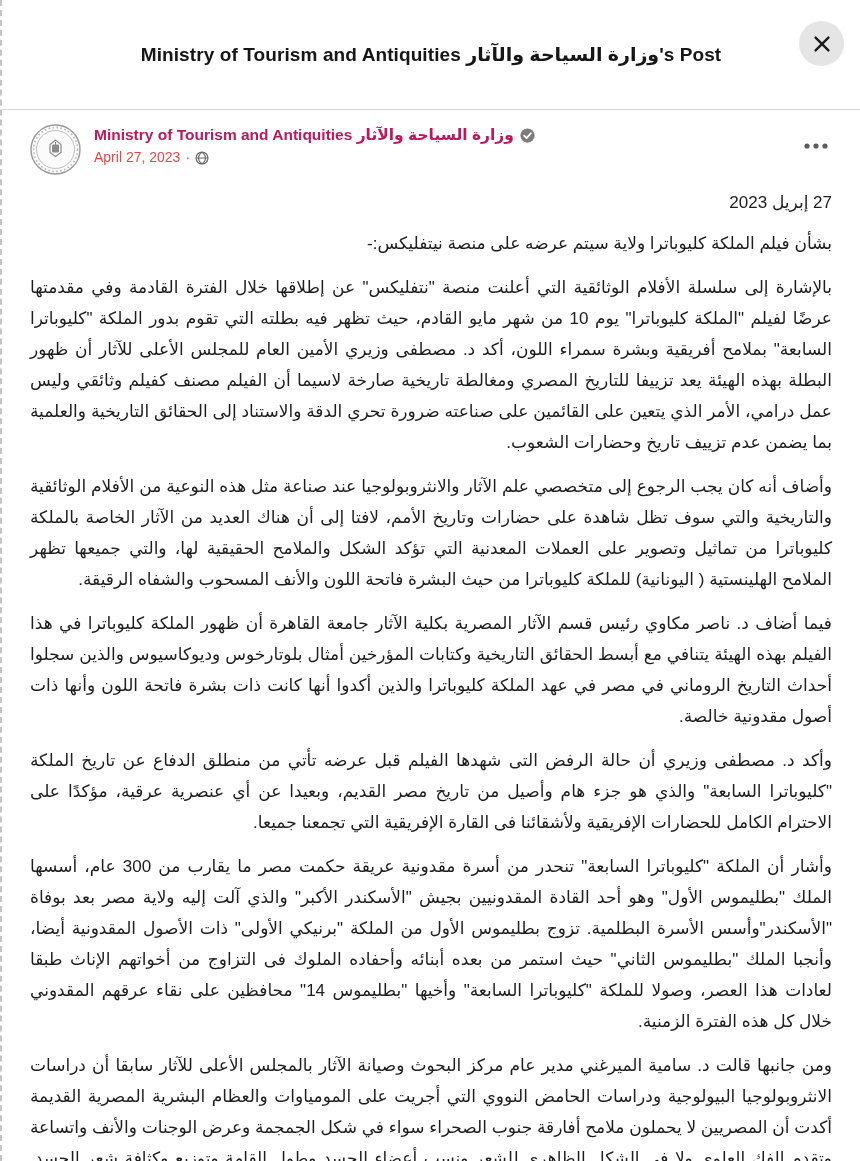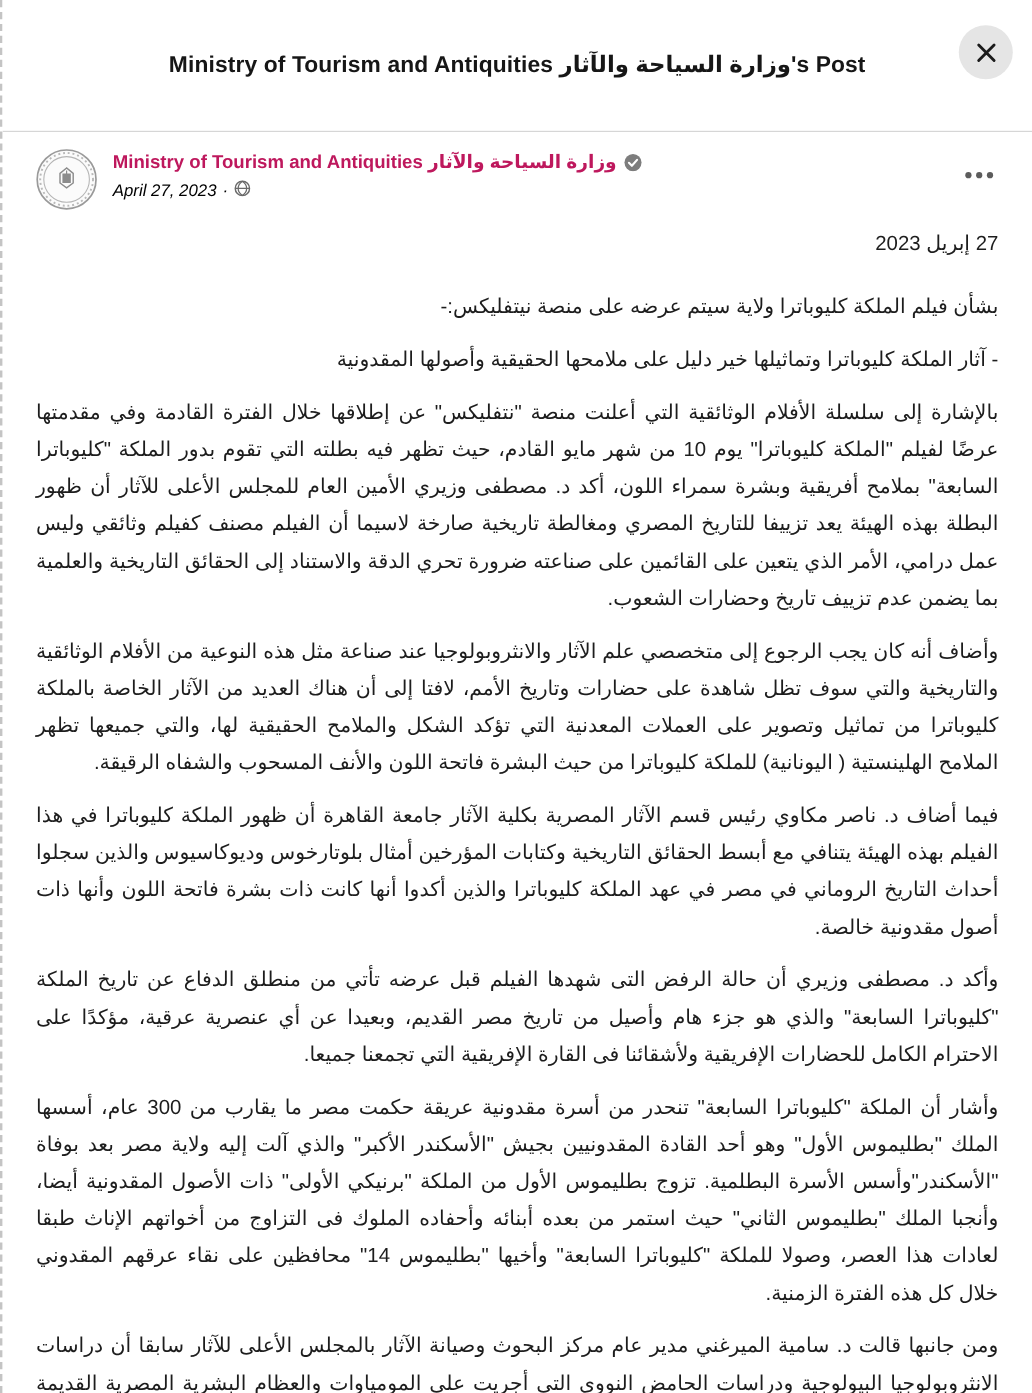--- a/index.html
+++ b/index.html
@@ -72,26 +72,25 @@
   .author-name {
     font-size: 15.5px;
     font-weight: 700;
     color: #be185d;
     cursor: pointer;
   }
   .verified { display: inline-flex; align-items: center; }
   .date-line {
     margin-top: 5px;
     display: flex;
-    align-items: flex-start;
+    align-items: flex-end;
     gap: 5px;
     font-size: 14px;
-    color: #000000;
+    color: #ef4444;
     cursor: pointer;
-    font-style: italic;
   }
   .more-btn {
     position: absolute;
     right: 26px;
     top: 18px;
     width: 36px;
     height: 36px;
     display: flex;
     align-items: center;
     justify-content: center;
@@ -102,21 +101,21 @@
   
   .post-body {
     direction: rtl;
     padding: 8px 28px 0 28px;
     font-size: 17px;
     line-height: 31px;
     color: #1d1d1d;
     text-align: justify;
   }
   .post-body p { margin: 0 0 13px 0; }
-  .post-body p:first-child { margin-bottom: 22px; }
+  .post-body p:first-child { margin-bottom: 10px; }
 </style>
 </head>
 <body>
 
 <div class="page">
 
   <header class="modal-header">
     <div class="modal-title">Ministry of Tourism and Antiquities وزارة السياحة والآثار's Post</div>
     <button class="close-btn">
       <span style="display:flex;">
@@ -167,21 +166,20 @@
           <circle cx="13" cy="4" r="2.6" fill="#5c5c5c"></circle>
           <circle cx="22" cy="4" r="2.6" fill="#5c5c5c"></circle>
         </svg>
       </span>
     </div>
   </div>
 
   <div class="post-body">
       <p>27 إبريل 2023</p>
       <p>بشأن فيلم الملكة كليوباترا ولاية سيتم عرضه على منصة نيتفليكس:-</p>
-      <p>- آثار الملكة كليوباترا وتماثيلها خير دليل على ملامحها الحقيقية وأصولها المقدونية</p>
       <p>بالإشارة إلى سلسلة الأفلام الوثائقية التي أعلنت منصة "نتفليكس" عن إطلاقها خلال الفترة القادمة وفي مقدمتها عرضًا لفيلم "الملكة كليوباترا" يوم 10 من شهر مايو القادم، حيث تظهر فيه بطلته التي تقوم بدور الملكة "كليوباترا السابعة" بملامح أفريقية وبشرة سمراء اللون، أكد د. مصطفى وزيري الأمين العام للمجلس الأعلى للآثار أن ظهور البطلة بهذه الهيئة يعد تزييفا للتاريخ المصري ومغالطة تاريخية صارخة لاسيما أن الفيلم مصنف كفيلم وثائقي وليس عمل درامي، الأمر الذي يتعين على القائمين على صناعته ضرورة تحري الدقة والاستناد إلى الحقائق التاريخية والعلمية بما يضمن عدم تزييف تاريخ وحضارات الشعوب.</p>
       <p>وأضاف أنه كان يجب الرجوع إلى متخصصي علم الآثار والانثروبولوجيا عند صناعة مثل هذه النوعية من الأفلام الوثائقية والتاريخية والتي سوف تظل شاهدة على حضارات وتاريخ الأمم، لافتا إلى أن هناك العديد من الآثار الخاصة بالملكة كليوباترا من تماثيل وتصوير على العملات المعدنية التي تؤكد الشكل والملامح الحقيقية لها، والتي جميعها تظهر الملامح الهلينستية ( اليونانية) للملكة كليوباترا من حيث البشرة فاتحة اللون والأنف المسحوب والشفاه الرقيقة.</p>
       <p>فيما أضاف د. ناصر مكاوي رئيس قسم الآثار المصرية بكلية الآثار جامعة القاهرة أن ظهور الملكة كليوباترا في هذا الفيلم بهذه الهيئة يتنافي مع أبسط الحقائق التاريخية وكتابات المؤرخين أمثال بلوتارخوس وديوكاسيوس والذين سجلوا أحداث التاريخ الروماني في مصر في عهد الملكة كليوباترا والذين أكدوا أنها كانت ذات بشرة فاتحة اللون وأنها ذات أصول مقدونية خالصة.</p>
       <p>وأكد د. مصطفى وزيري أن حالة الرفض التى شهدها الفيلم قبل عرضه تأتي من منطلق الدفاع عن تاريخ الملكة "كليوباترا السابعة" والذي هو جزء هام وأصيل من تاريخ مصر القديم، وبعيدا عن أي عنصرية عرقية، مؤكدًا على الاحترام الكامل للحضارات الإفريقية ولأشقائنا فى القارة الإفريقية التي تجمعنا جميعا.</p>
       <p>وأشار أن الملكة "كليوباترا السابعة" تنحدر من أسرة مقدونية عريقة حكمت مصر ما يقارب من 300 عام، أسسها الملك "بطليموس الأول" وهو أحد القادة المقدونيين بجيش "الأسكندر الأكبر" والذي آلت إليه ولاية مصر بعد بوفاة "الأسكندر"وأسس الأسرة البطلمية. تزوج بطليموس الأول من الملكة "برنيكي الأولى" ذات الأصول المقدونية أيضا، وأنجبا الملك "بطليموس الثاني" حيث استمر من بعده أبنائه وأحفاده الملوك فى التزاوج من أخواتهم الإناث طبقا لعادات هذا العصر، وصولا للملكة "كليوباترا السابعة" وأخيها "بطليموس 14" محافظين على نقاء عرقهم المقدوني خلال كل هذه الفترة الزمنية.</p>
       <p>ومن جانبها قالت د. سامية الميرغني مدير عام مركز البحوث وصيانة الآثار بالمجلس الأعلى للآثار سابقا أن دراسات الانثروبولوجيا البيولوجية ودراسات الحامض النووي التي أجريت على المومياوات والعظام البشرية المصرية القديمة أكدت أن المصريين لا يحملون ملامح أفارقة جنوب الصحراء سواء في شكل الجمجمة وعرض الوجنات والأنف واتساعة وتقدم الفك العلوي ولا في الشكل الظاهري للشعر ونسب أعضاء الجسد وطول القامة وتوزيع وكثافة شعر الجسد. وأن مانراه من تنوع كبير بين ملامح المصريين يرجع لقدم إعمار هذه الأرض واستقرار سكانها وإذابتهم لكل غريب داخل بوتقتهم.</p>
     </div>
 
 </div>
 

